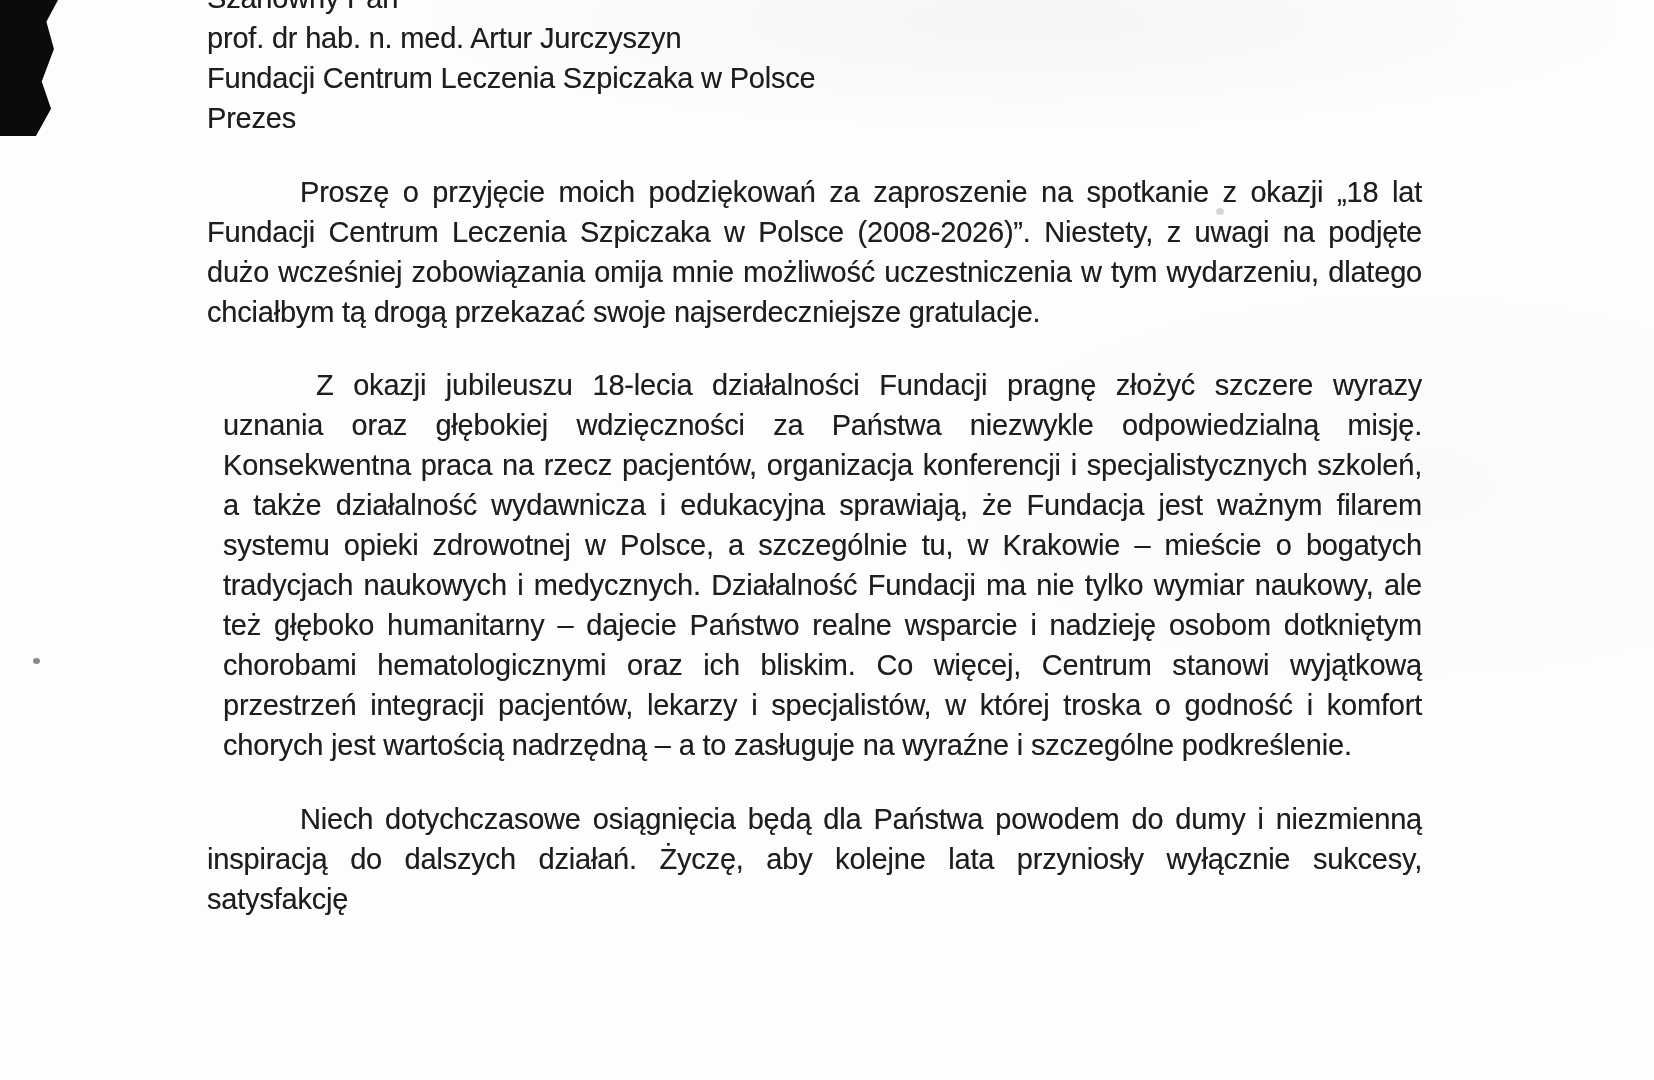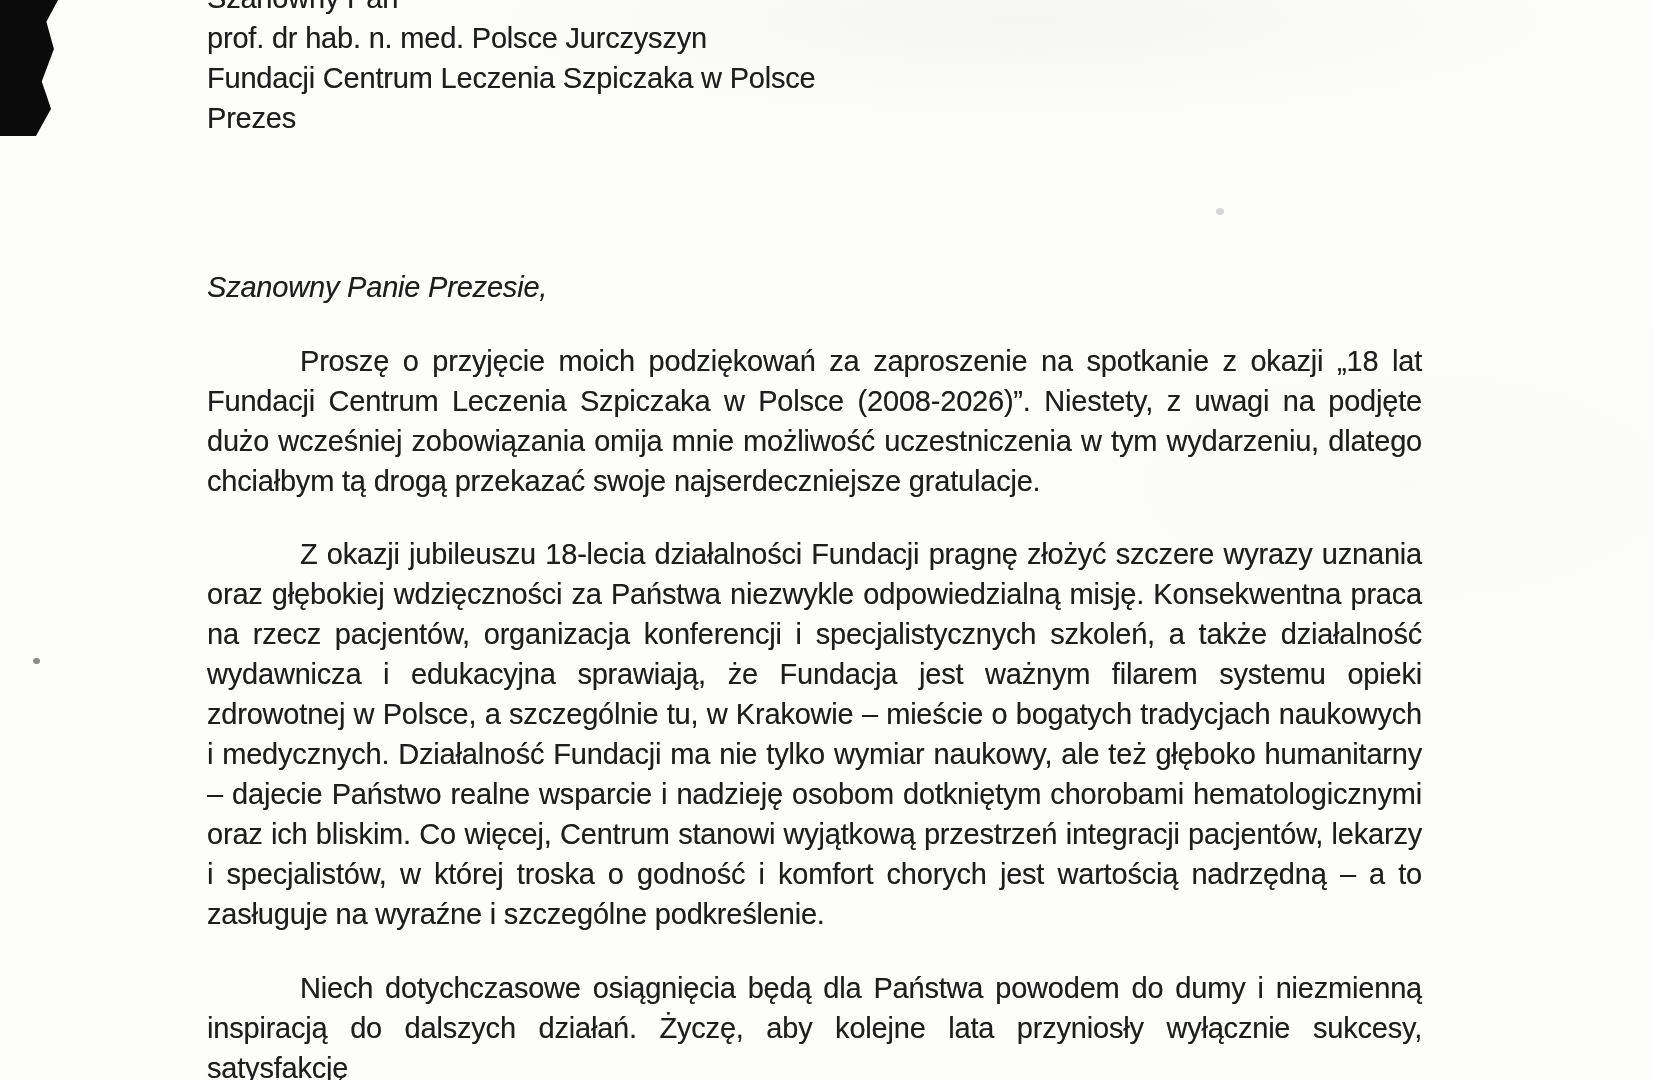--- a/index.html
+++ b/index.html
@@ -42,21 +42,21 @@
   p.body-par {
     margin: 0;
     font-size: 29px;
     line-height: 40px;
     letter-spacing: -0.2px;
     text-align: justify;
     text-justify: inter-word;
     text-indent: 93px;
   }
   p.body-par.p1 { margin-top: 34px; }
-  p.body-par.p2 { margin-top: 33px; }
+  p.body-par.p2 { margin-top: 33px; margin-left: 16px; }
   p.body-par.p3 { margin-top: 34px; }
 
   .scan-corner {
     position: absolute;
     left: 0;
     top: 0;
     width: 58px;
     height: 136px;
     background: #0b0b0b;
     clip-path: polygon(0 0, 100% 0, 80% 16%, 93% 36%, 72% 60%, 88% 80%, 62% 100%, 0 100%);
@@ -86,26 +86,25 @@
 <div class="page">
 
   <div class="scan-corner"></div>
   <div class="scan-dot-left"></div>
   <div class="scan-dot-right"></div>
 
   <div class="content">
 
     <div class="recipient">
       <div class="recipient-line">Szanowny Pan</div>
-      <div class="recipient-line">prof. dr hab. n. med. Polsce Jurczyszyn</div>
+      <div class="recipient-line">prof. dr hab. n. med. Artur Jurczyszyn</div>
       <div class="recipient-line">Fundacji Centrum Leczenia Szpiczaka w Polsce</div>
       <div class="recipient-line">Prezes</div>
     </div>
 
-    <div class="salutation">Szanowny Panie Prezesie,</div>
 
     <p class="body-par p1">Proszę o przyjęcie moich podziękowań za zaproszenie na spotkanie z okazji „18 lat Fundacji Centrum Leczenia Szpiczaka w Polsce (2008-2026)”. Niestety, z uwagi na podjęte dużo wcześniej zobowiązania omija mnie możliwość uczestniczenia w tym wydarzeniu, dlatego chciałbym tą drogą przekazać swoje najserdeczniejsze gratulacje.</p>
 
     <p class="body-par p2">Z okazji jubileuszu 18-lecia działalności Fundacji pragnę złożyć szczere wyrazy uznania oraz głębokiej wdzięczności za Państwa niezwykle odpowiedzialną misję. Konsekwentna praca na rzecz pacjentów, organizacja konferencji i specjalistycznych szkoleń, a także działalność wydawnicza i edukacyjna sprawiają, że Fundacja jest ważnym filarem systemu opieki zdrowotnej w Polsce, a szczególnie tu, w Krakowie – mieście o bogatych tradycjach naukowych i medycznych. Działalność Fundacji ma nie tylko wymiar naukowy, ale też głęboko humanitarny – dajecie Państwo realne wsparcie i nadzieję osobom dotkniętym chorobami hematologicznymi oraz ich bliskim. Co więcej, Centrum stanowi wyjątkową przestrzeń integracji pacjentów, lekarzy i specjalistów, w której troska o godność i komfort chorych jest wartością nadrzędną – a to zasługuje na wyraźne i szczególne podkreślenie.</p>
 
     <p class="body-par p3">Niech dotychczasowe osiągnięcia będą dla Państwa powodem do dumy i niezmienną inspiracją do dalszych działań. Życzę, aby kolejne lata przyniosły wyłącznie sukcesy, satysfakcję</p>
 
   </div>
 </div>
 

